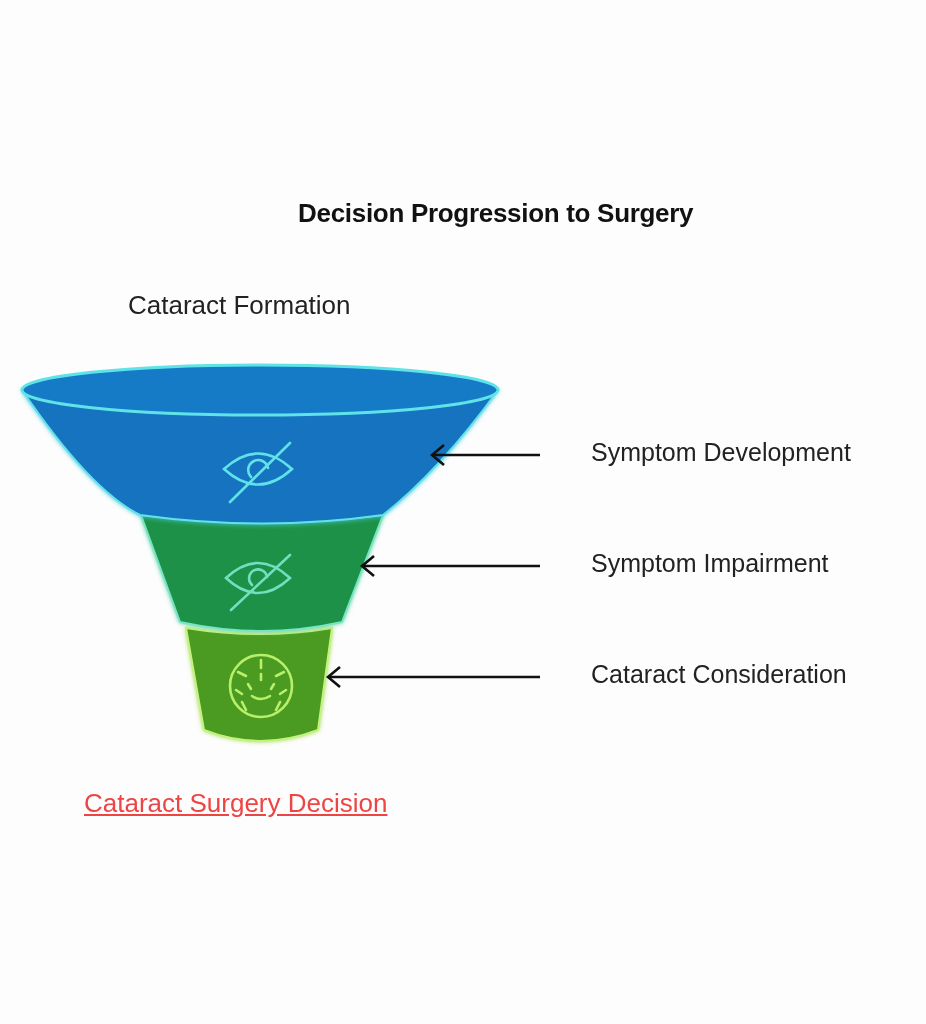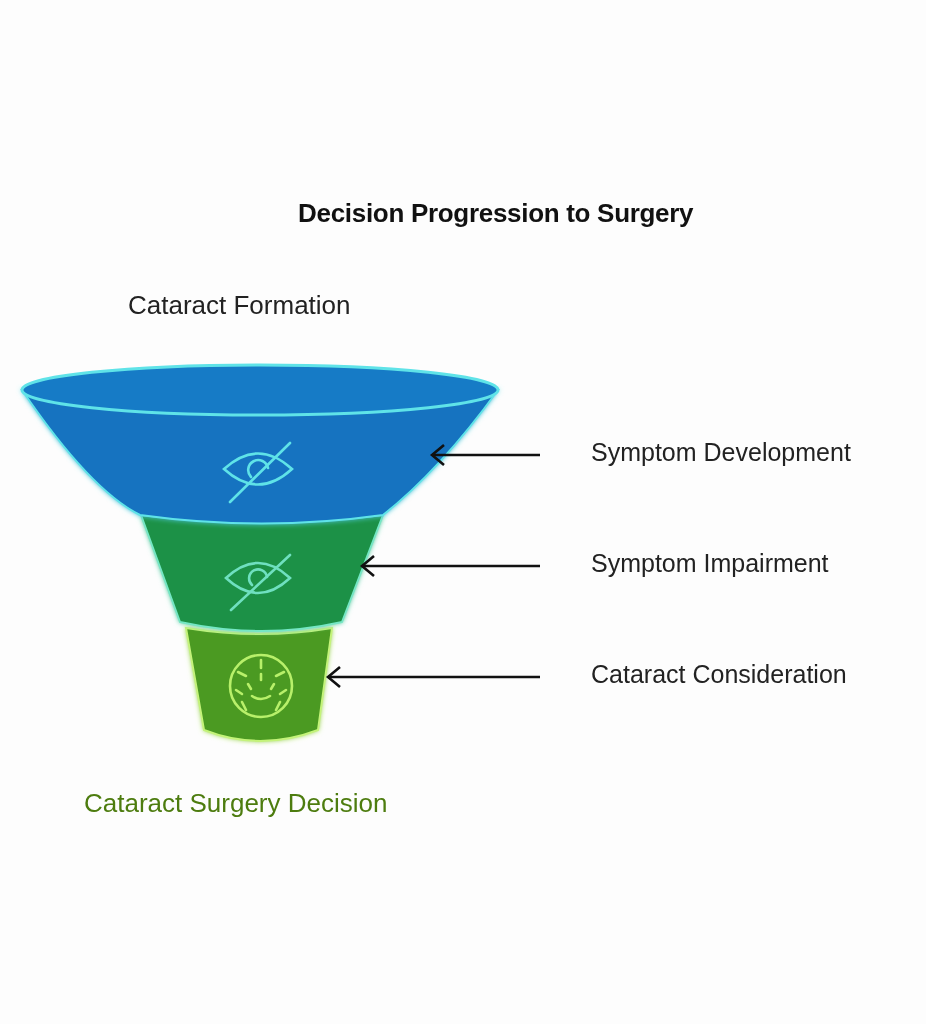--- a/index.html
+++ b/index.html
@@ -1,21 +1,21 @@
 <!DOCTYPE html>
 <html><head>
 <meta charset="utf-8">
 <style>
   html, body { margin:0; padding:0; background:#fdfdfd; }
   body { width:926px; height:1024px; position:relative; overflow:hidden;
          font-family:"Liberation Sans", sans-serif; color:#1e1e1e; }
   .txt { position:absolute; white-space:nowrap; }
   #title { left:298px; top:198px; font-size:26px; font-weight:bold; color:#111; letter-spacing:-0.3px; }
   #top-label { left:128px; top:290px; font-size:26px; color:#222; }
-  #bottom-label { left:84px; top:788px; font-size:26px; color:#4d7c0f; }
+  #bottom-label { left:84px; top:788px; font-size:26px; color:#ef4444;text-decoration:underline; }
   .stage-label { left:578px; font-size:25px; color:#222;margin-left:13px; }
   svg#funnel { position:absolute; left:0; top:0; }
 </style>
 </head>
 <body>
 
 <div class="txt" id="title">Decision Progression to Surgery</div>
 <div class="txt" id="top-label">Cataract Formation</div>
 <div class="txt" id="bottom-label">Cataract Surgery Decision</div>
 

